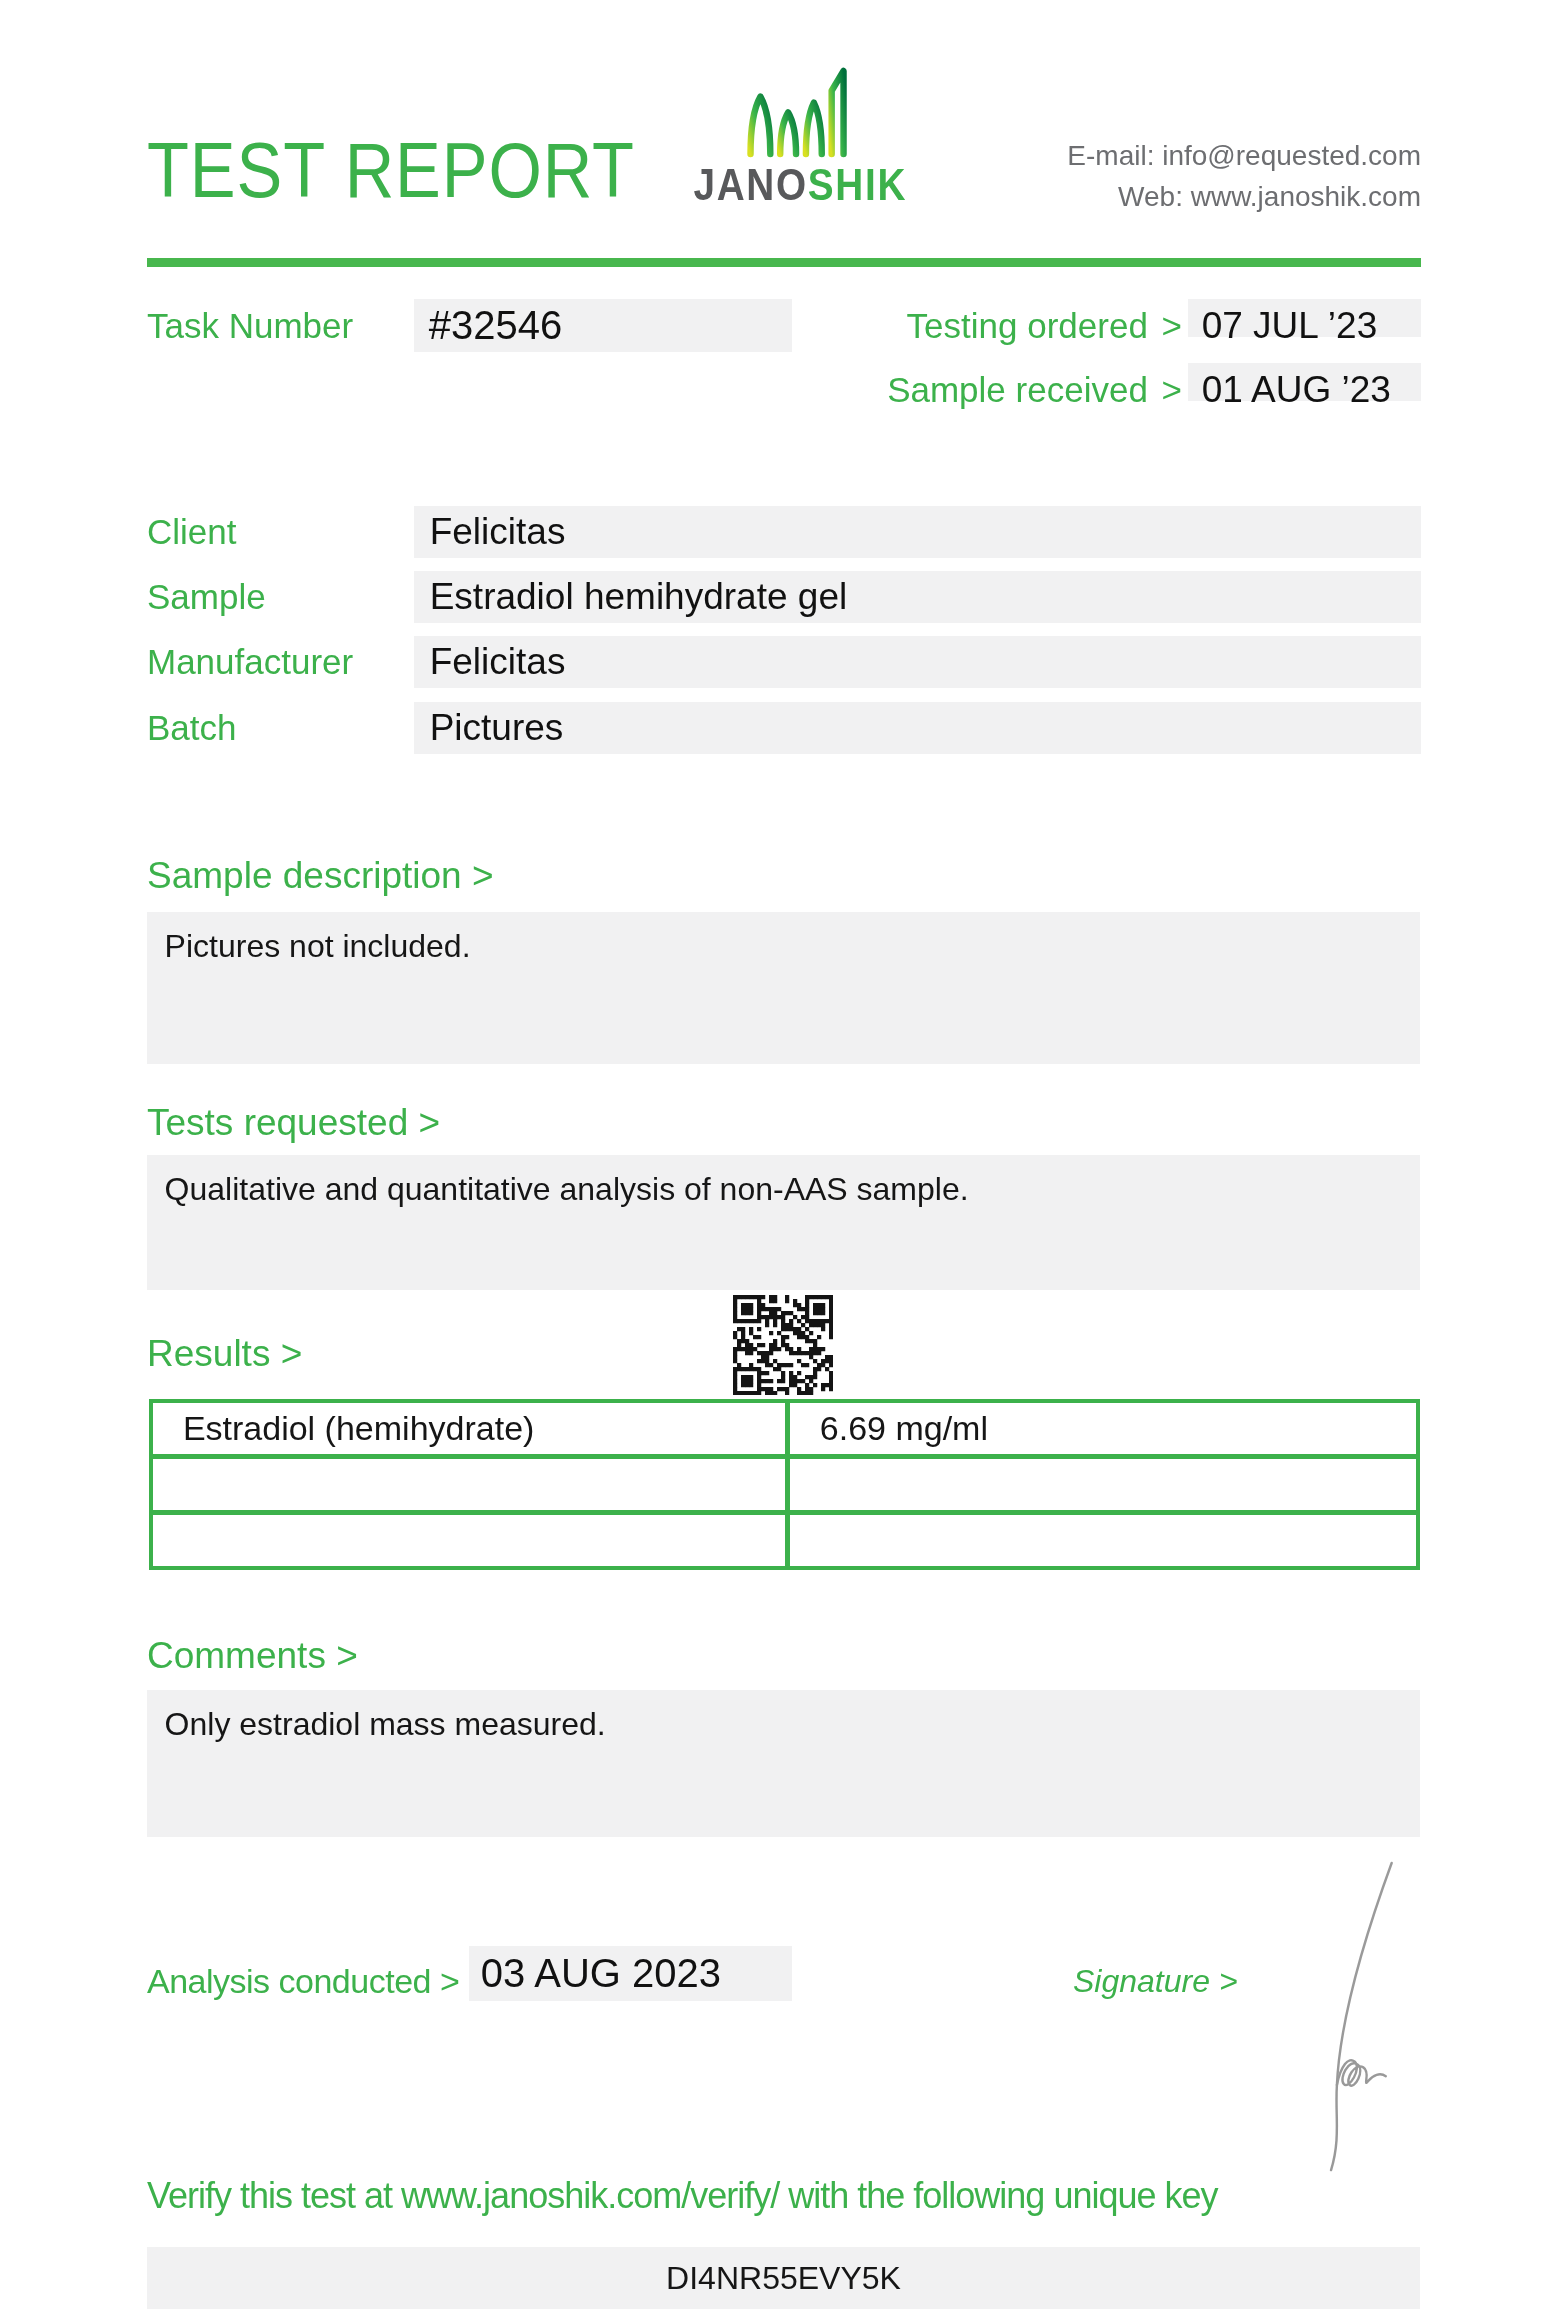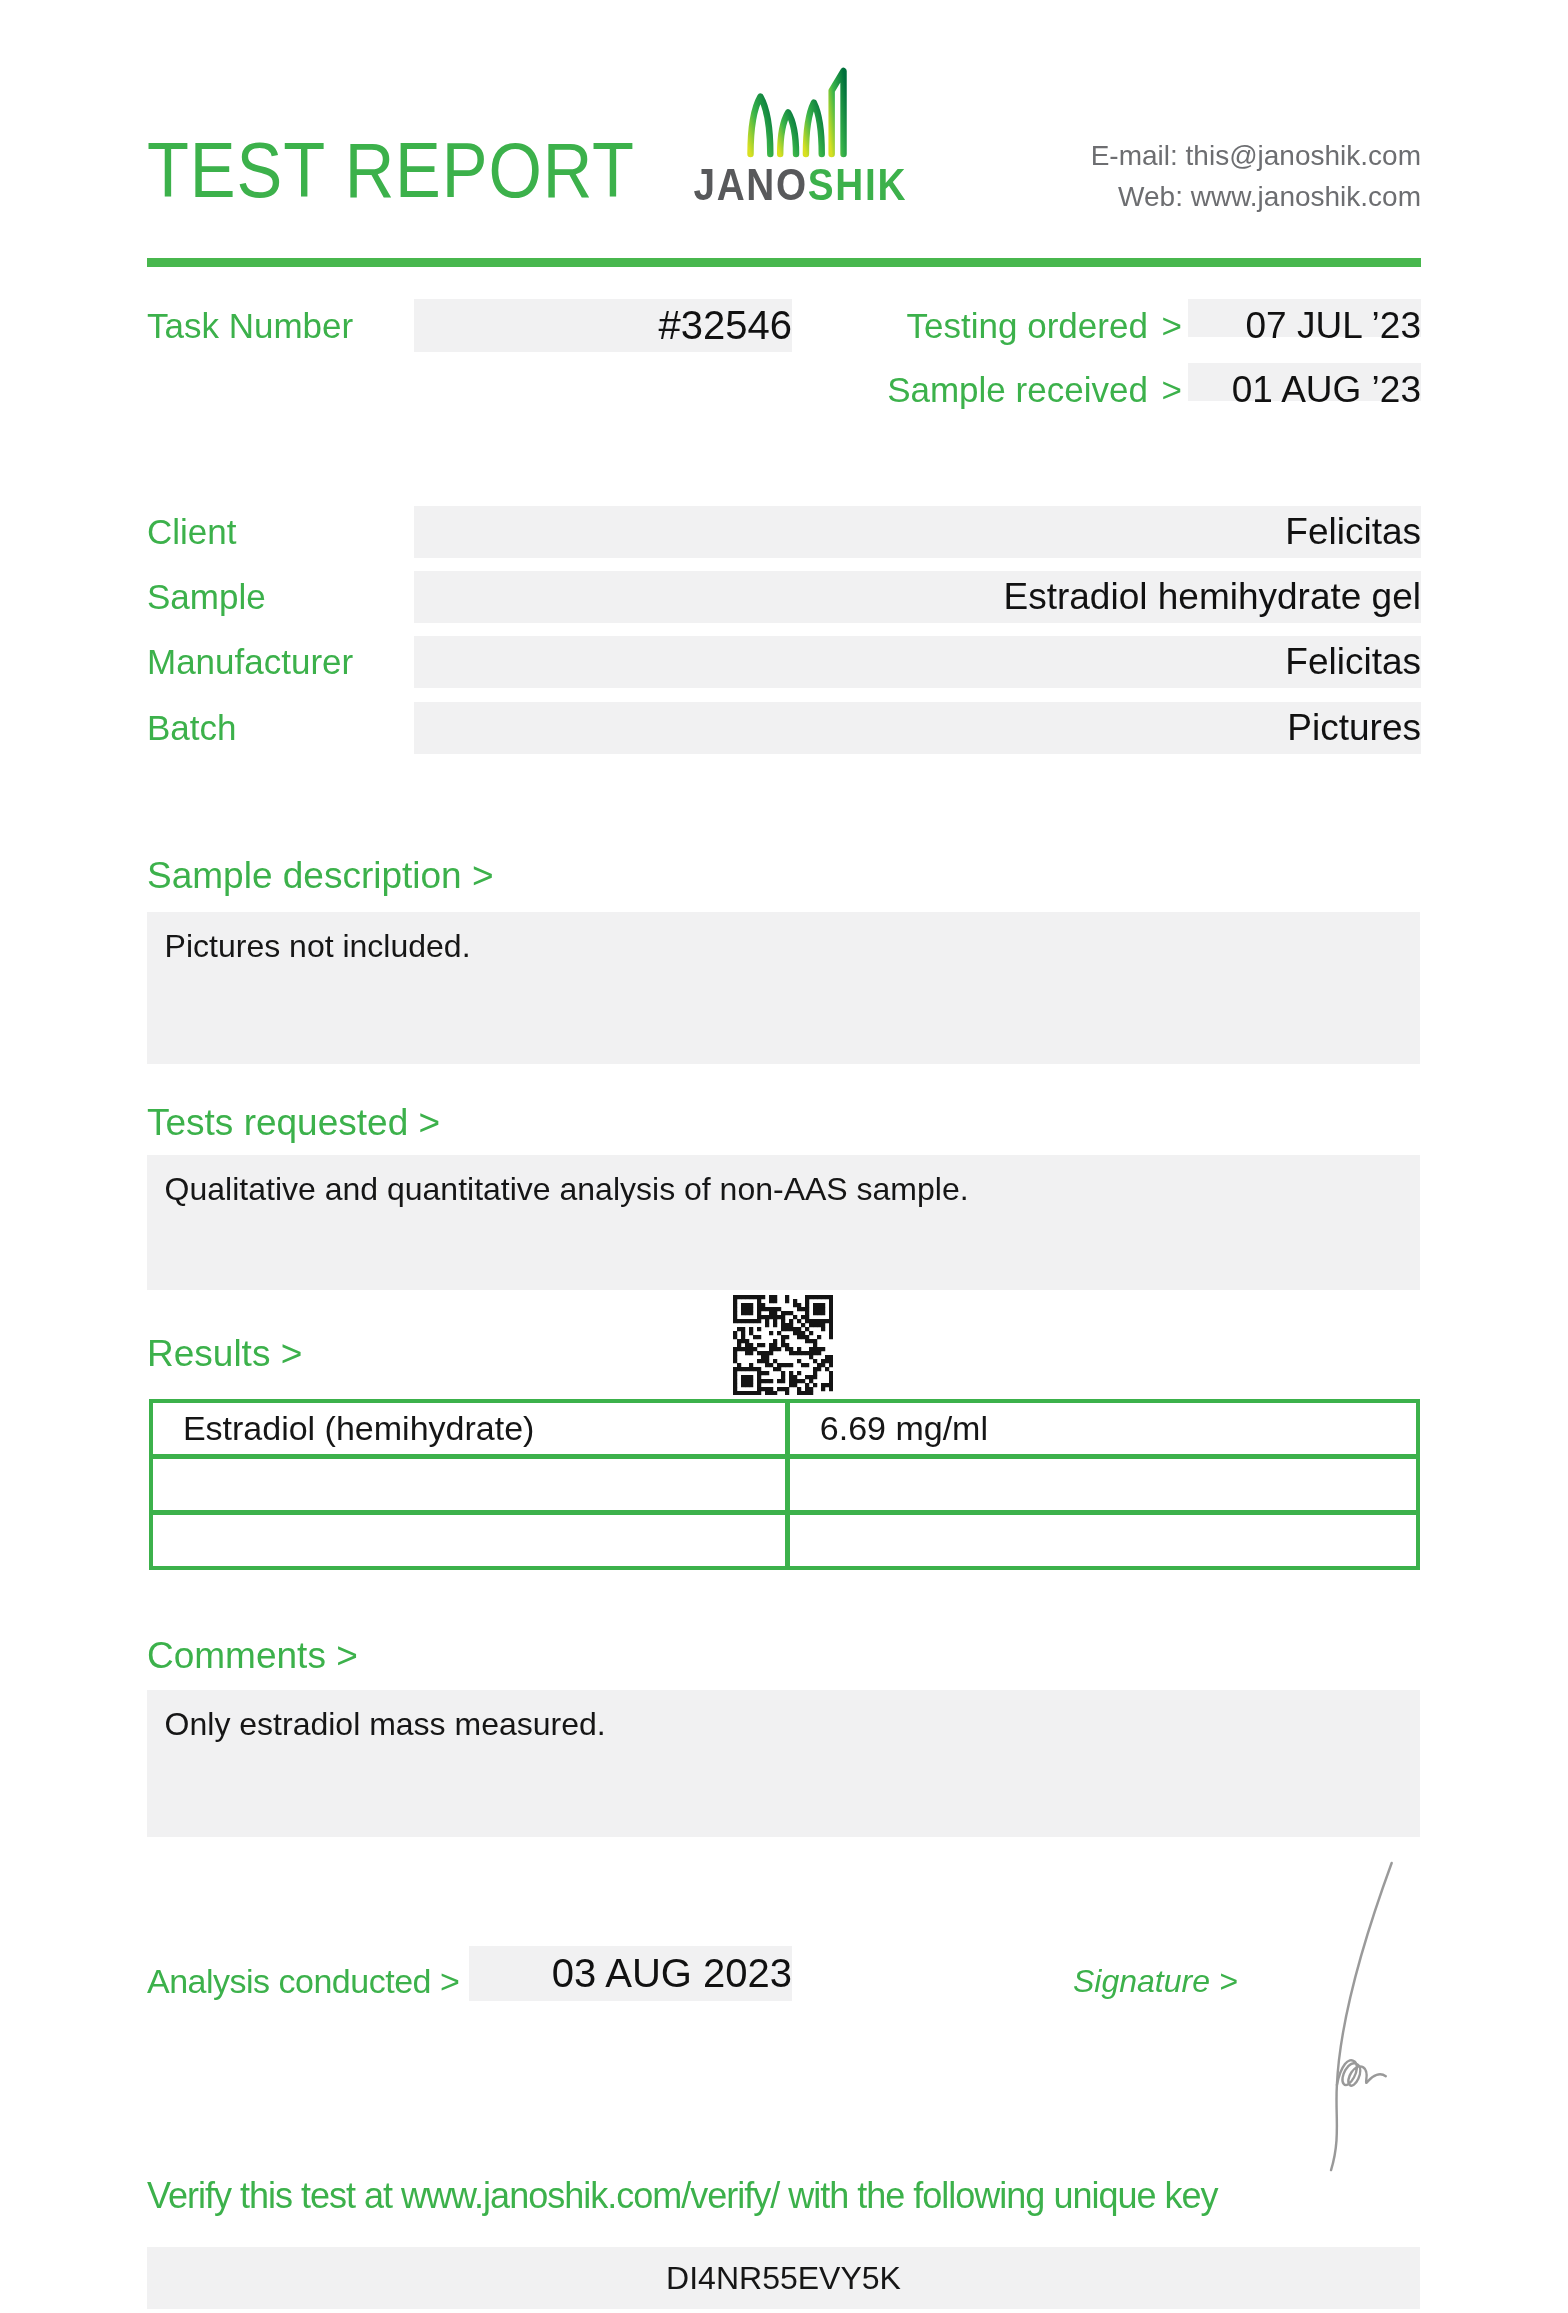--- a/index.html
+++ b/index.html
@@ -20,21 +20,21 @@
   .logo-text { display:inline-block; transform:scaleX(0.86); transform-origin:center;
                font-size:45px; font-weight:bold; letter-spacing:2px; white-space:nowrap; }
   .logo-text .jano { color:#58595b; }
   .logo-text .shik { color:#3cb14b; }
   .contact { position:absolute; right:147px; top:135px; text-align:right; font-size:28px;
              line-height:41px; color:#6d6e71; }
   .rule { position:absolute; left:147px; top:258px; width:1274px; height:8.8px; background:#48b74e; }
 
   
   .label { position:absolute; font-size:35px; font-weight:500; color:#3cb14b; white-space:nowrap; }
-  .valbox { position:absolute; background:#f1f1f2; white-space:nowrap;text-align:right; }
+  .valbox { position:absolute; background:#f1f1f2; white-space:nowrap; }
   .valbox .val { font-size:37px; font-weight:500; color:#111; }
 
   .task-box { left:414px; top:299px; width:378px; height:53px; line-height:53px; padding-left:14.7px; }
   .task-box .val { font-size:40px; }
 
   .daterow { position:absolute; left:863px; width:319px; height:53px; display:flex;
              justify-content:flex-end; align-items:center; gap:13.7px;
              font-size:35px; font-weight:500; color:#3cb14b; white-space:nowrap; }
   .datebox { left:1188px; width:233px; height:38px; line-height:53px; padding-left:13.7px; }
   .datebox .val { font-size:37px; }
@@ -86,21 +86,21 @@
         <path d="M10 90 C10 68 12 46 20 32 C28 46 30 68 30 90"></path>
         <path d="M40 90 C40 74 42 58 48 48 C54 58 56 74 56 90"></path>
         <path d="M66 90 C66 70 68 50 74 38 C80 50 82 70 82 90"></path>
         <path d="M92 90 L92 26 L104 6 L104 90"></path>
       </g>
     </svg>
     <span class="logo-text"><span class="jano">JANO</span><span class="shik">SHIK</span></span>
   </div>
 
   <div class="contact">
-    <div>E-mail: this@janoshik.com</div>
+    <div>E-mail: info@requested.com</div>
     <div>Web: www.janoshik.com</div>
   </div>
 
   <div class="rule"></div>
 
   <div class="label" style="left:147px; top:299px; line-height:53px;">Task Number</div>
   <div class="valbox task-box"><span class="val">#32546</span></div>
 
   <div class="daterow" style="top:299px;">
     <span>Testing ordered</span>

